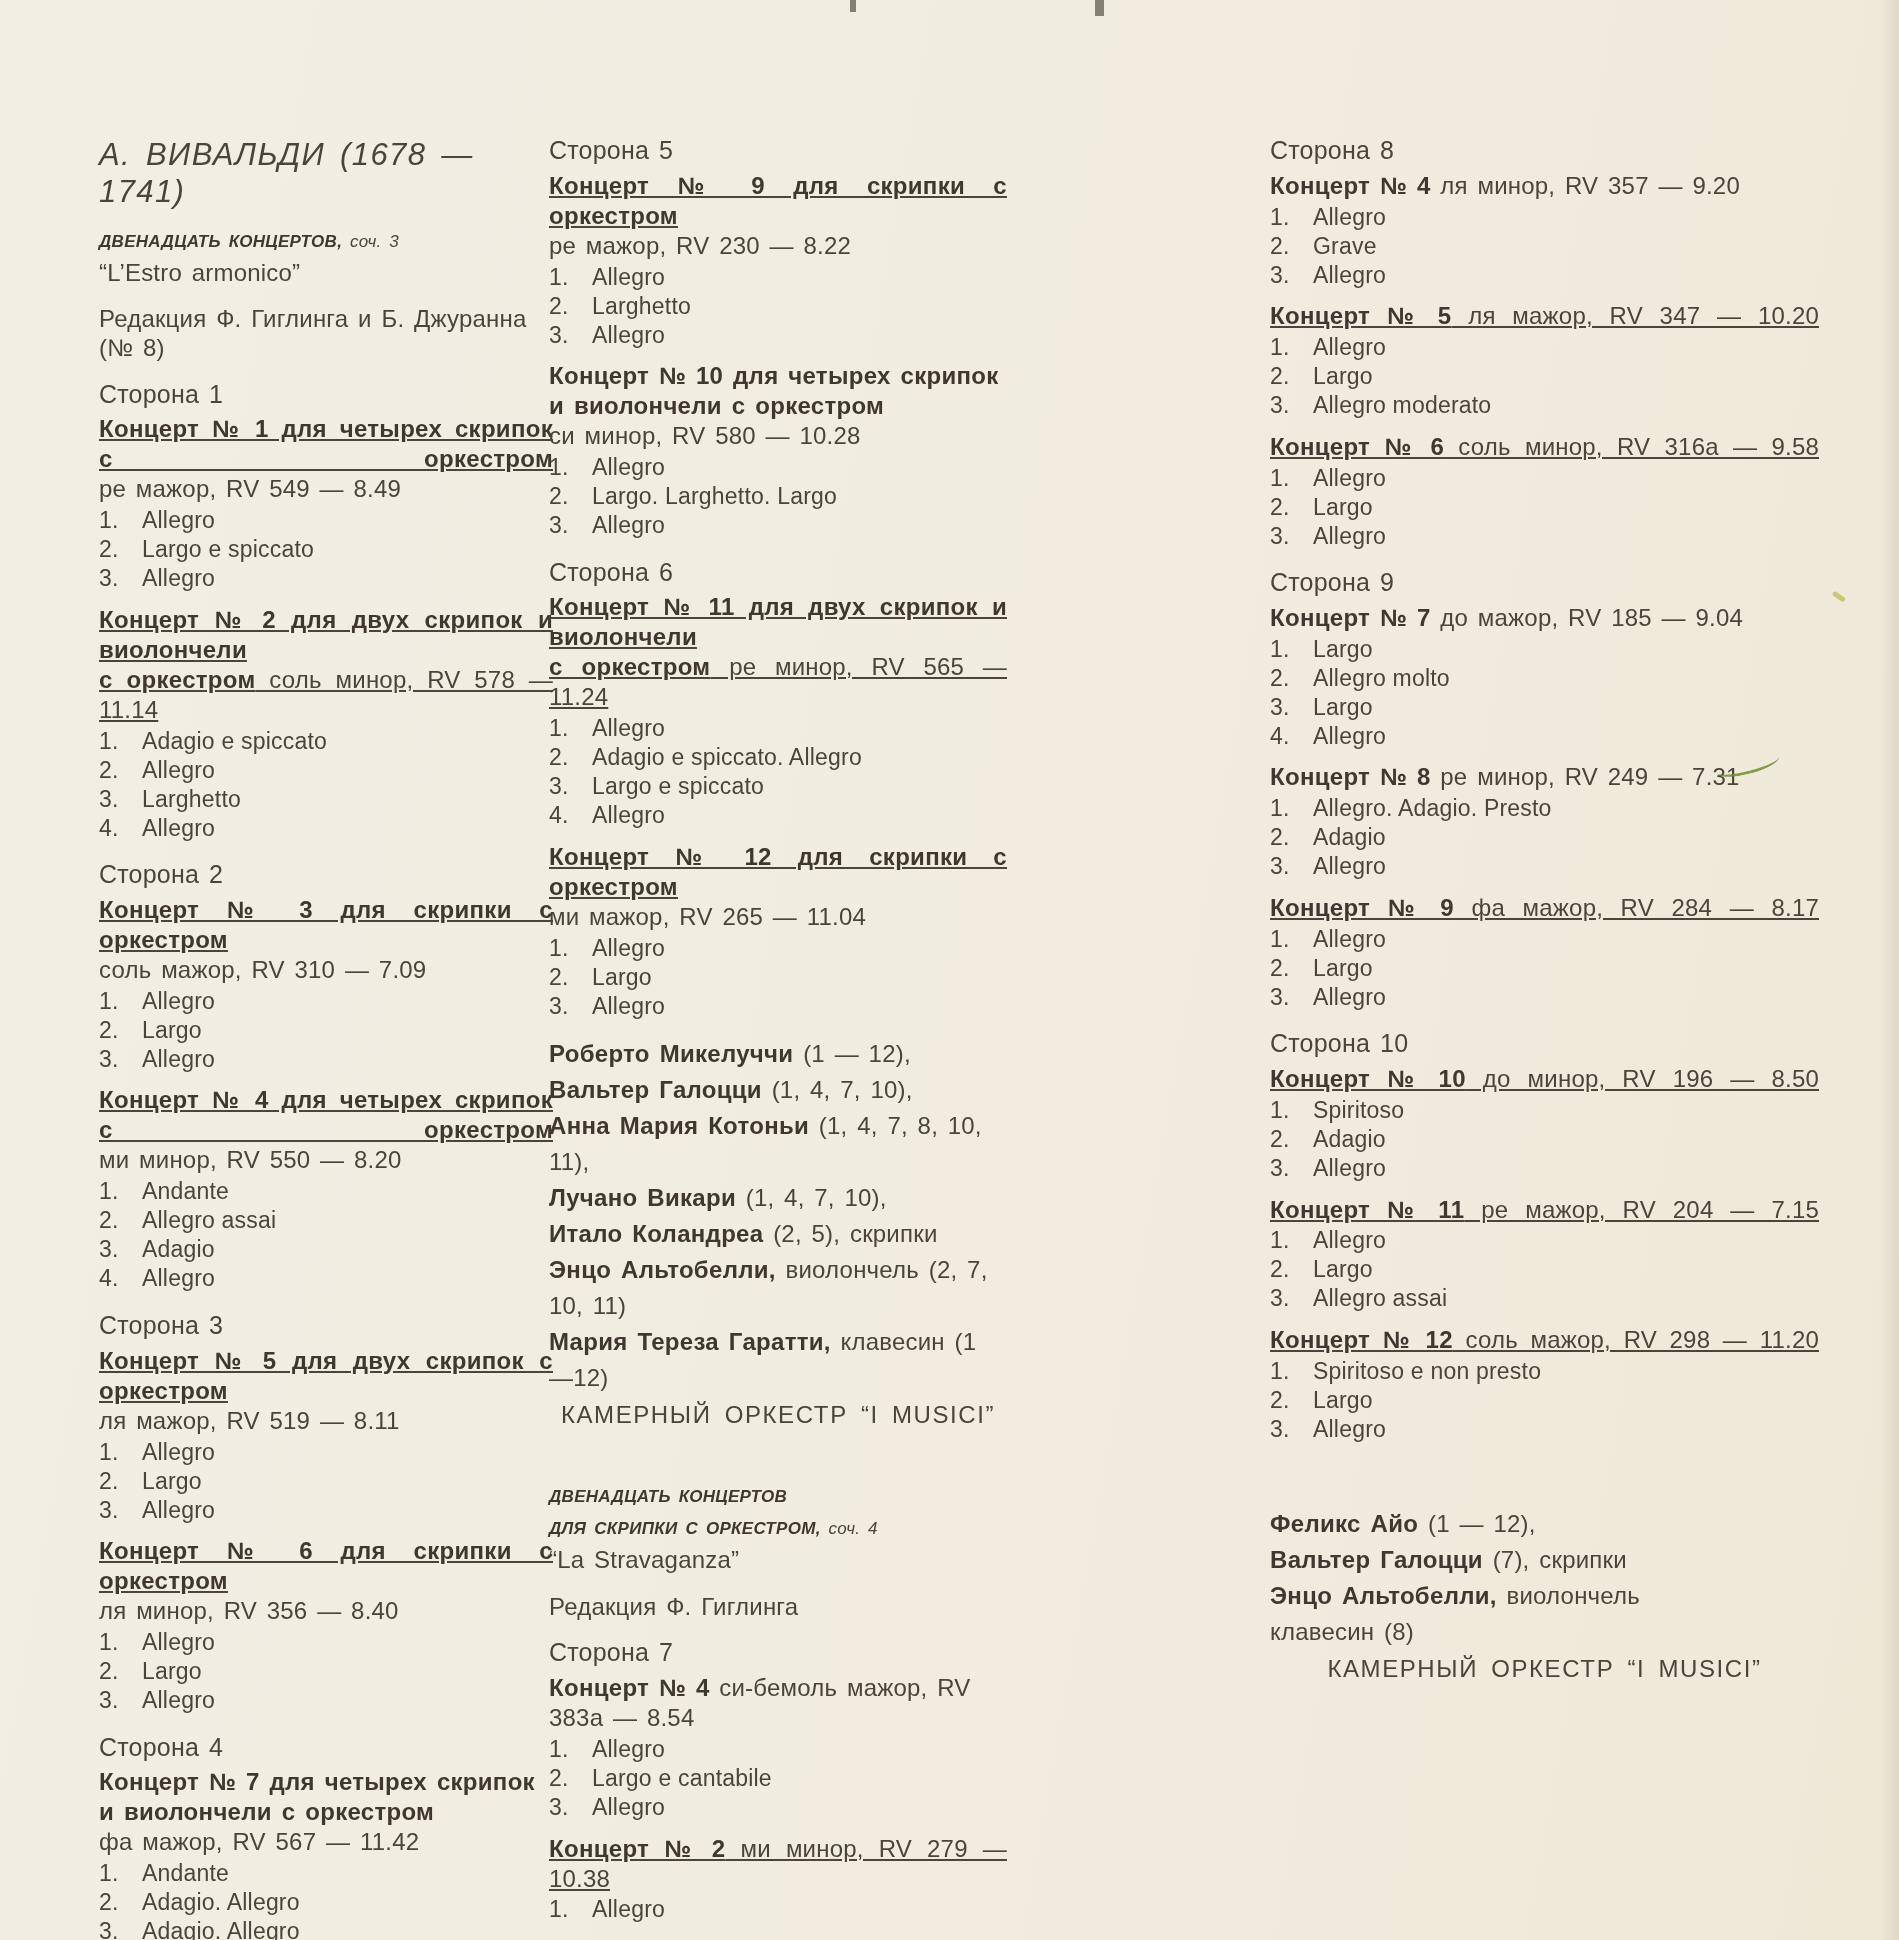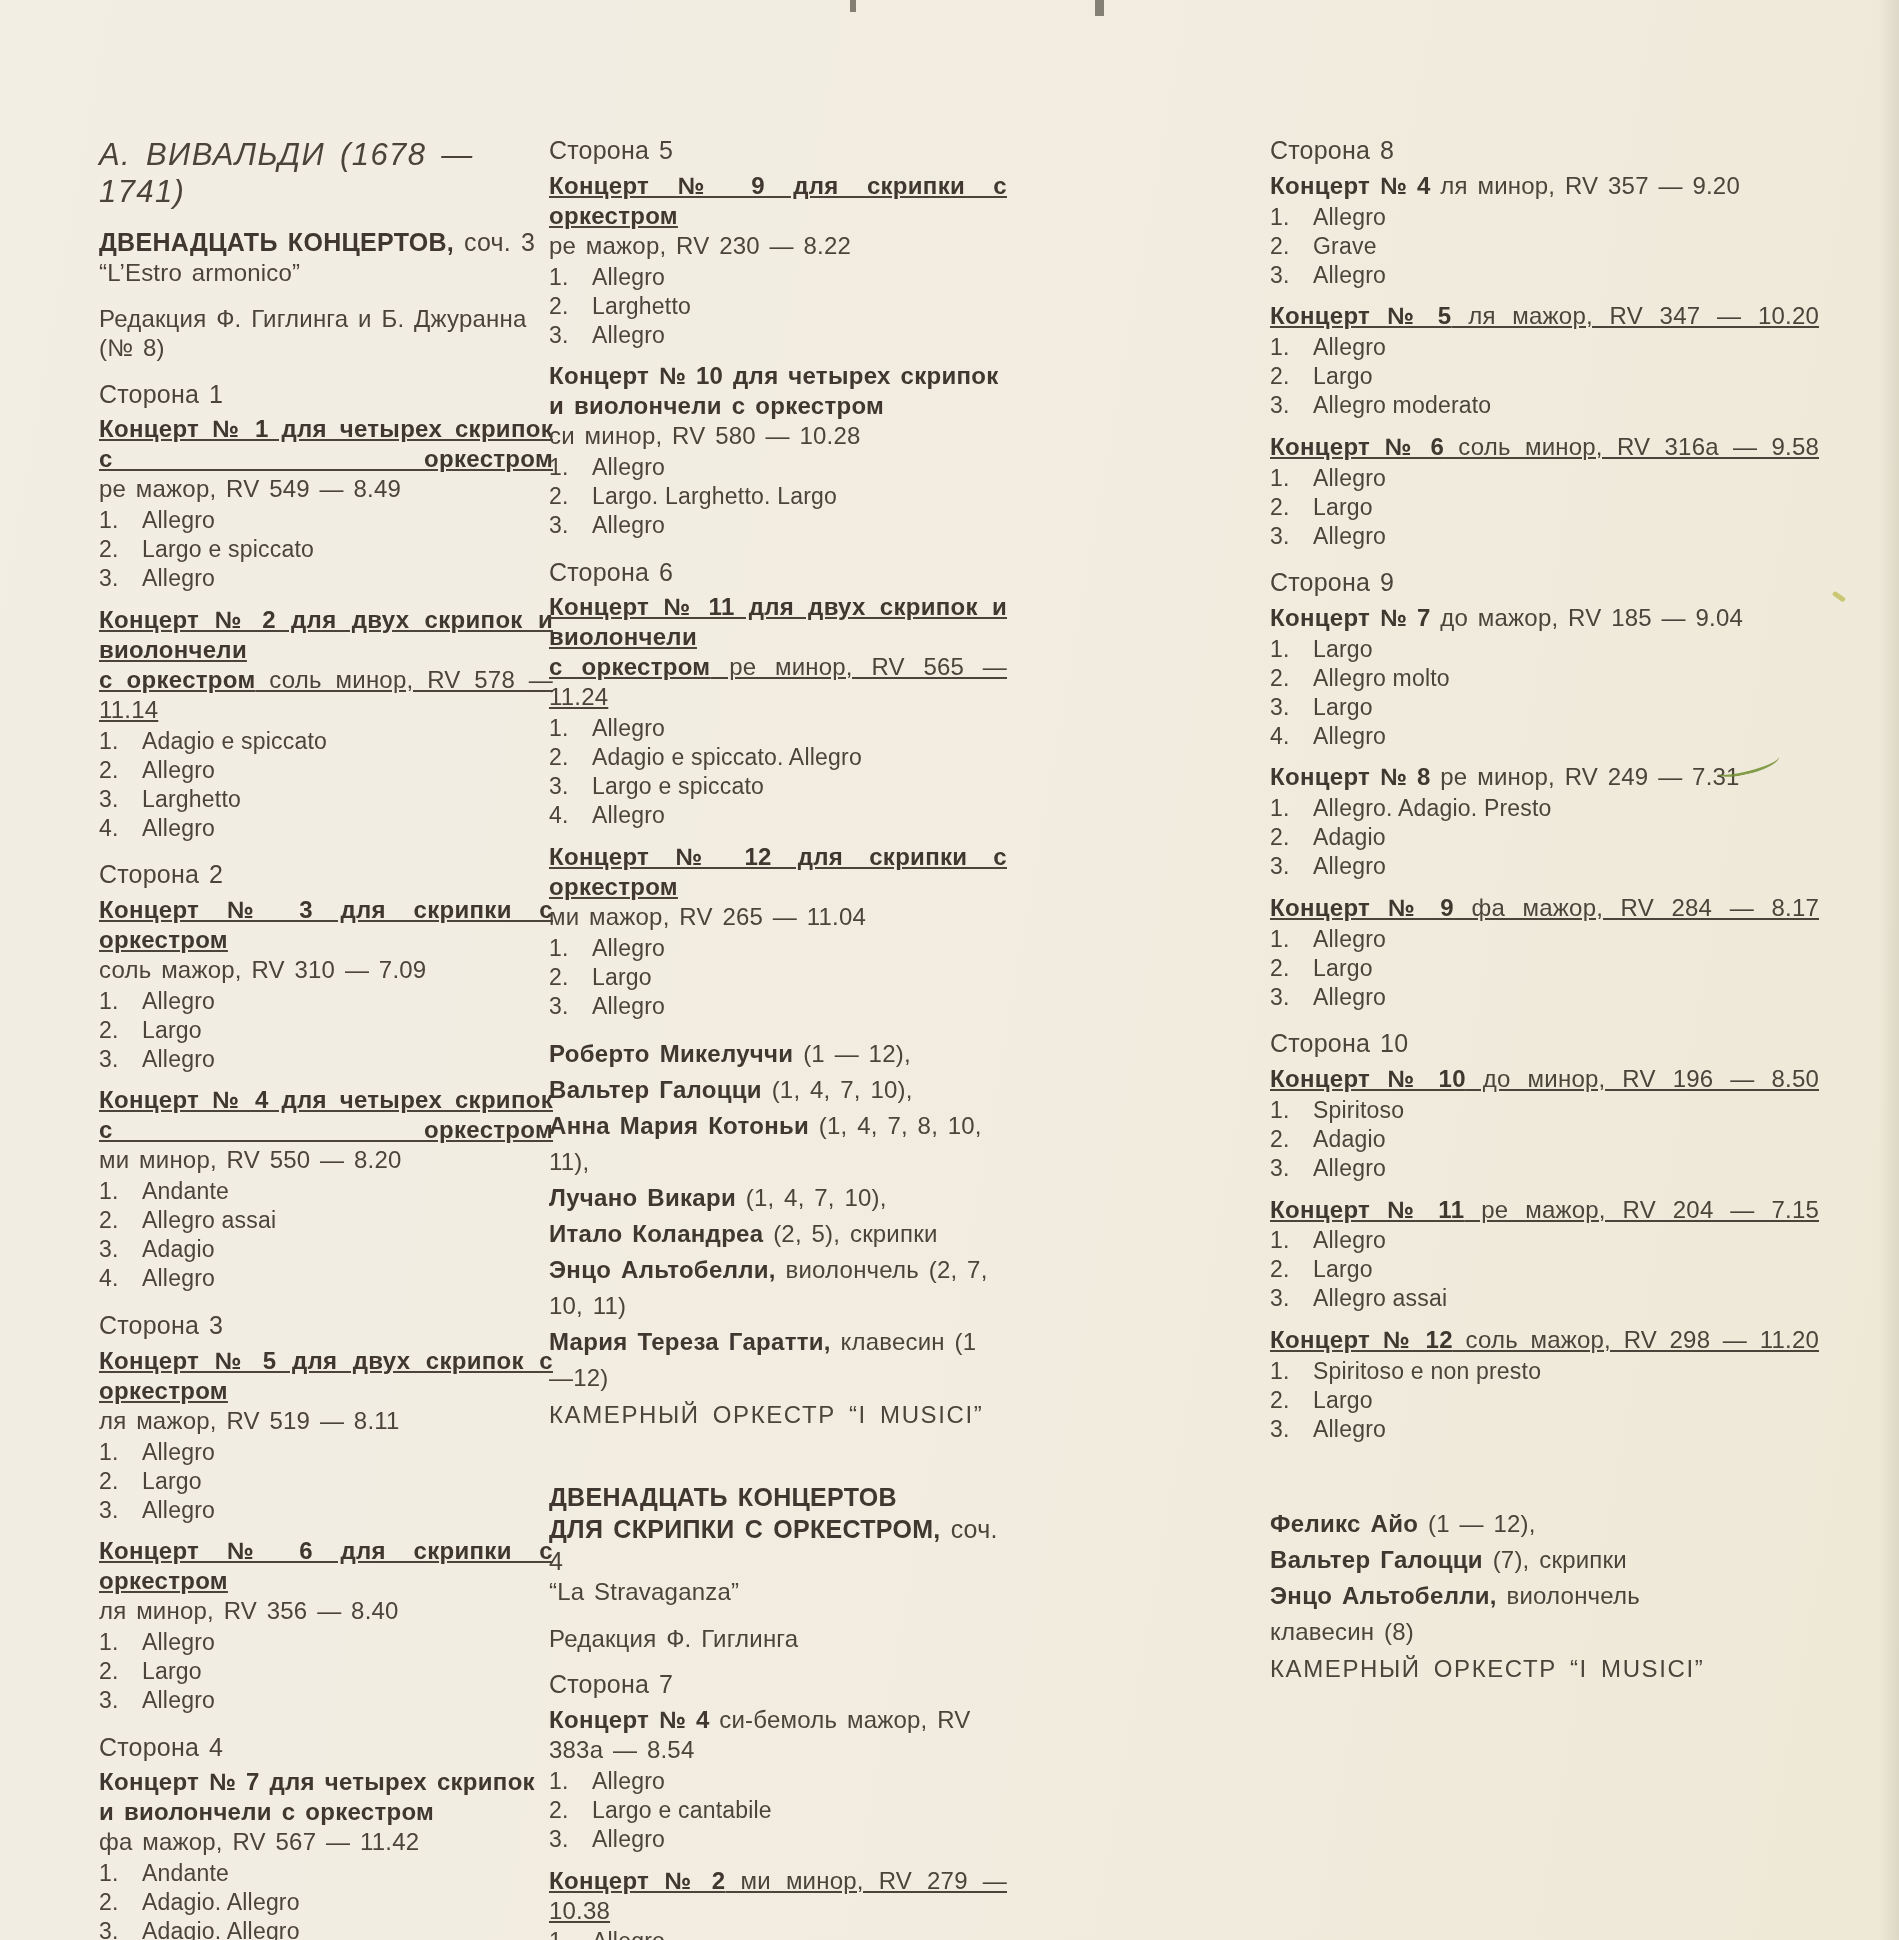--- a/index.html
+++ b/index.html
@@ -15,35 +15,35 @@
   p{margin:0;}
   .col{position:absolute;top:136px;}
   #col1{left:99px;width:454px;}
   #col2{left:549px;width:458px;}
   #col3{left:1270px;width:549px;}
   .col > .block:first-child{margin-top:0;}
   .line{font-size:24px;line-height:29px;word-spacing:2.9px;letter-spacing:0.2px;}
   .b{font-weight:bold;color:var(--ink-bold);letter-spacing:0.3px;}
   .album_title{margin-bottom:15.5px;}
   .album_title .line{font-size:31px;line-height:37px;letter-spacing:1.4px;word-spacing:4.9px;font-style:italic;}
-  .work_title .line{font-size:25px;line-height:32px;}
+  .work_title .line{font-size:17px;line-height:32px;font-style:italic;}
   .subtitle{margin-bottom:17.5px;}
   .note{margin-bottom:3.9px;}
   .side{margin-top:17.5px;margin-bottom:5.8px;}
   .side .line{font-size:25px;}
   .concerto{margin-bottom:11.6px;}
   .concerto .line{line-height:30px;}
   .movs{margin-top:1.9px;}
   .mov{font-size:23px;line-height:29px;letter-spacing:0.2px;}
   .mov .num{display:inline-block;min-width:43px;}
   .just{text-align:justify;text-align-last:justify;text-decoration:underline;}
   .performers{margin-top:15.5px;}
   .performers .line{font-size:24px;line-height:36px;}
   .orchestra{margin-top:3.9px;}
-  .orchestra .line{letter-spacing:1.6px;word-spacing:4.9px;}
+  .orchestra .line{letter-spacing:1.6px;word-spacing:4.9px;text-align:center;}
   .spacer{height:52px;}
   .spacer-sm{height:35px;}
   
   .mark-top1{position:absolute;left:850px;top:0;width:5.8px;height:11.6px;background:#4a4438;opacity:.65;}
   .mark-top2{position:absolute;left:1095px;top:0;width:8.7px;height:15.5px;background:#3e382e;opacity:.6;}
   .squiggle{position:absolute;left:1716px;top:755px;width:64px;height:15.5px;
     border-bottom:3.9px solid #6f8f2f;border-radius:0 0 60% 40%;transform:rotate(-12deg);opacity:.85;}
   .fleck{position:absolute;left:1832px;top:594px;width:13.6px;height:4.9px;background:#c5c469;
     transform:rotate(35deg);border-radius:2.9px;opacity:.9;}
   .edge-shade{position:absolute;right:0;top:0;width:21.3px;height:100%;

